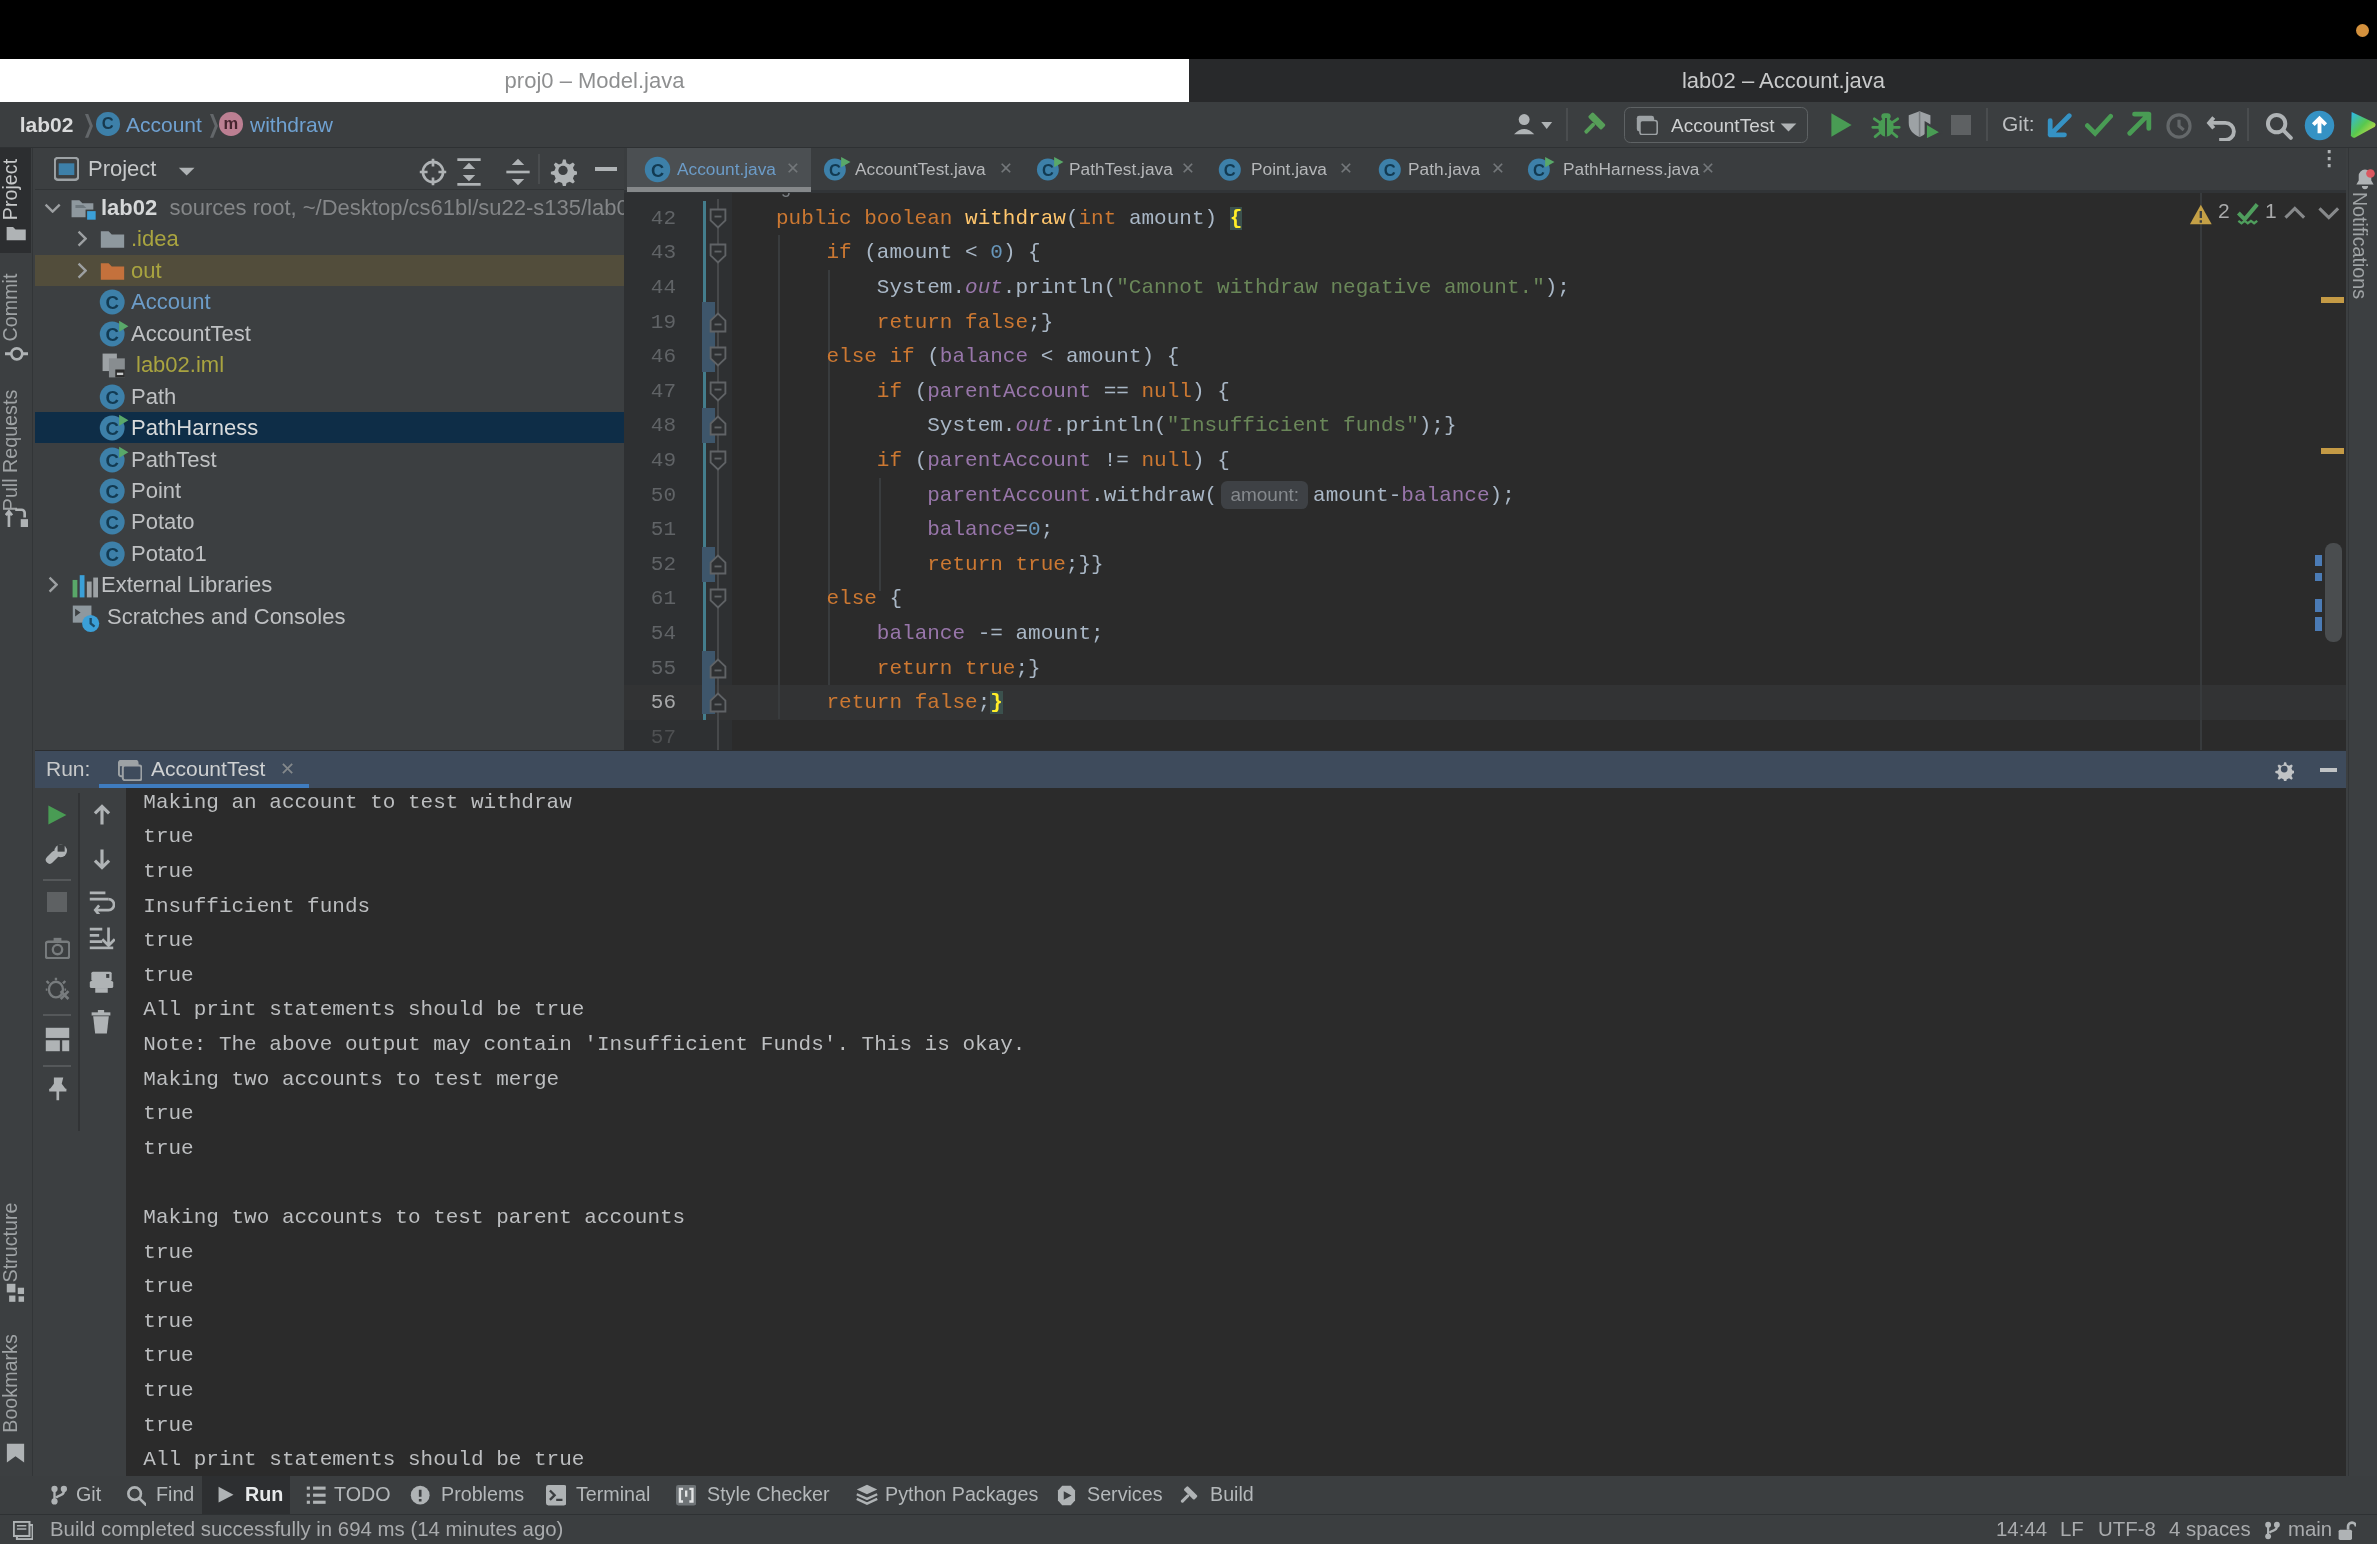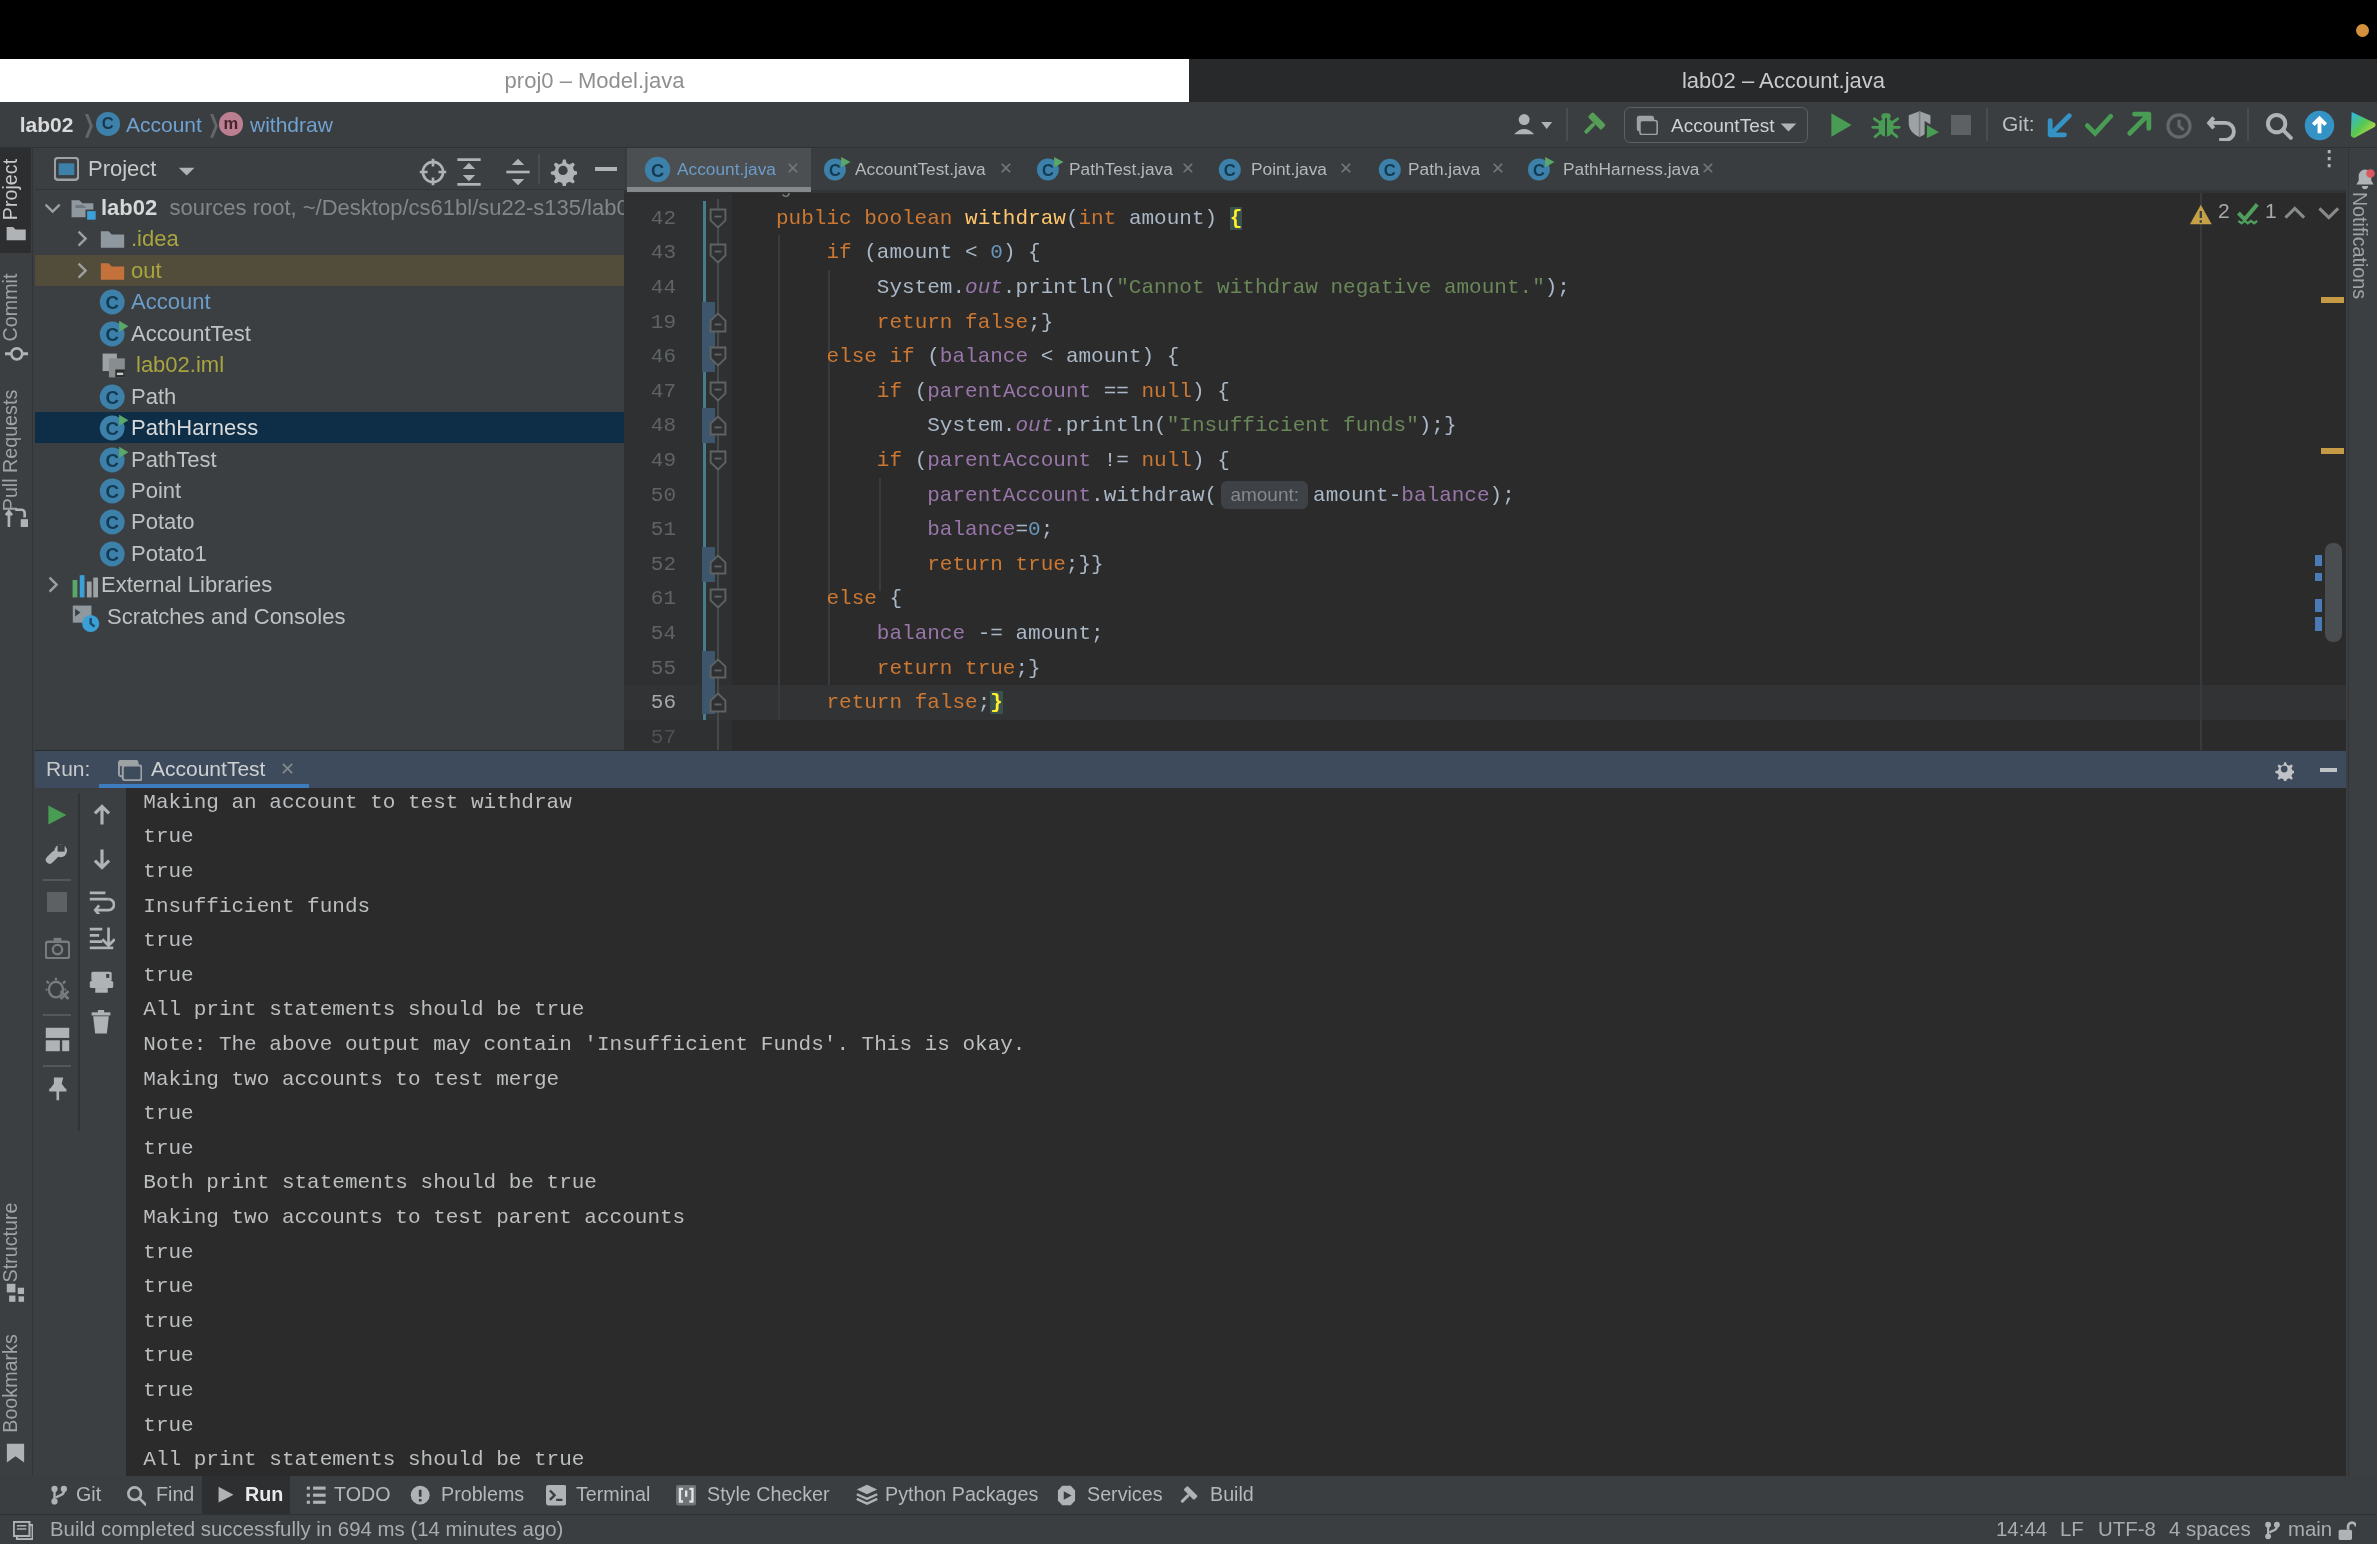--- a/index.html
+++ b/index.html
@@ -591,21 +591,20 @@
         <div class="conline abs" style="top:31px;">true</div>
         <div class="conline abs" style="top:66px;">true</div>
         <div class="conline abs" style="top:101px;">Insufficient funds</div>
         <div class="conline abs" style="top:135px;">true</div>
         <div class="conline abs" style="top:170px;">true</div>
         <div class="conline abs" style="top:204px;">All print statements should be true</div>
         <div class="conline abs" style="top:239px;">Note: The above output may contain 'Insufficient Funds'. This is okay.</div>
         <div class="conline abs" style="top:274px;">Making two accounts to test merge</div>
         <div class="conline abs" style="top:308px;">true</div>
         <div class="conline abs" style="top:343px;">true</div>
-        <div class="conline abs" style="top:377px;">Both print statements should be true</div>
         <div class="conline abs" style="top:412px;">Making two accounts to test parent accounts</div>
         <div class="conline abs" style="top:447px;">true</div>
         <div class="conline abs" style="top:481px;">true</div>
         <div class="conline abs" style="top:516px;">true</div>
         <div class="conline abs" style="top:550px;">true</div>
         <div class="conline abs" style="top:585px;">true</div>
         <div class="conline abs" style="top:620px;">true</div>
         <div class="conline abs" style="top:654px;">All print statements should be true</div>
       </div>
     </div>

